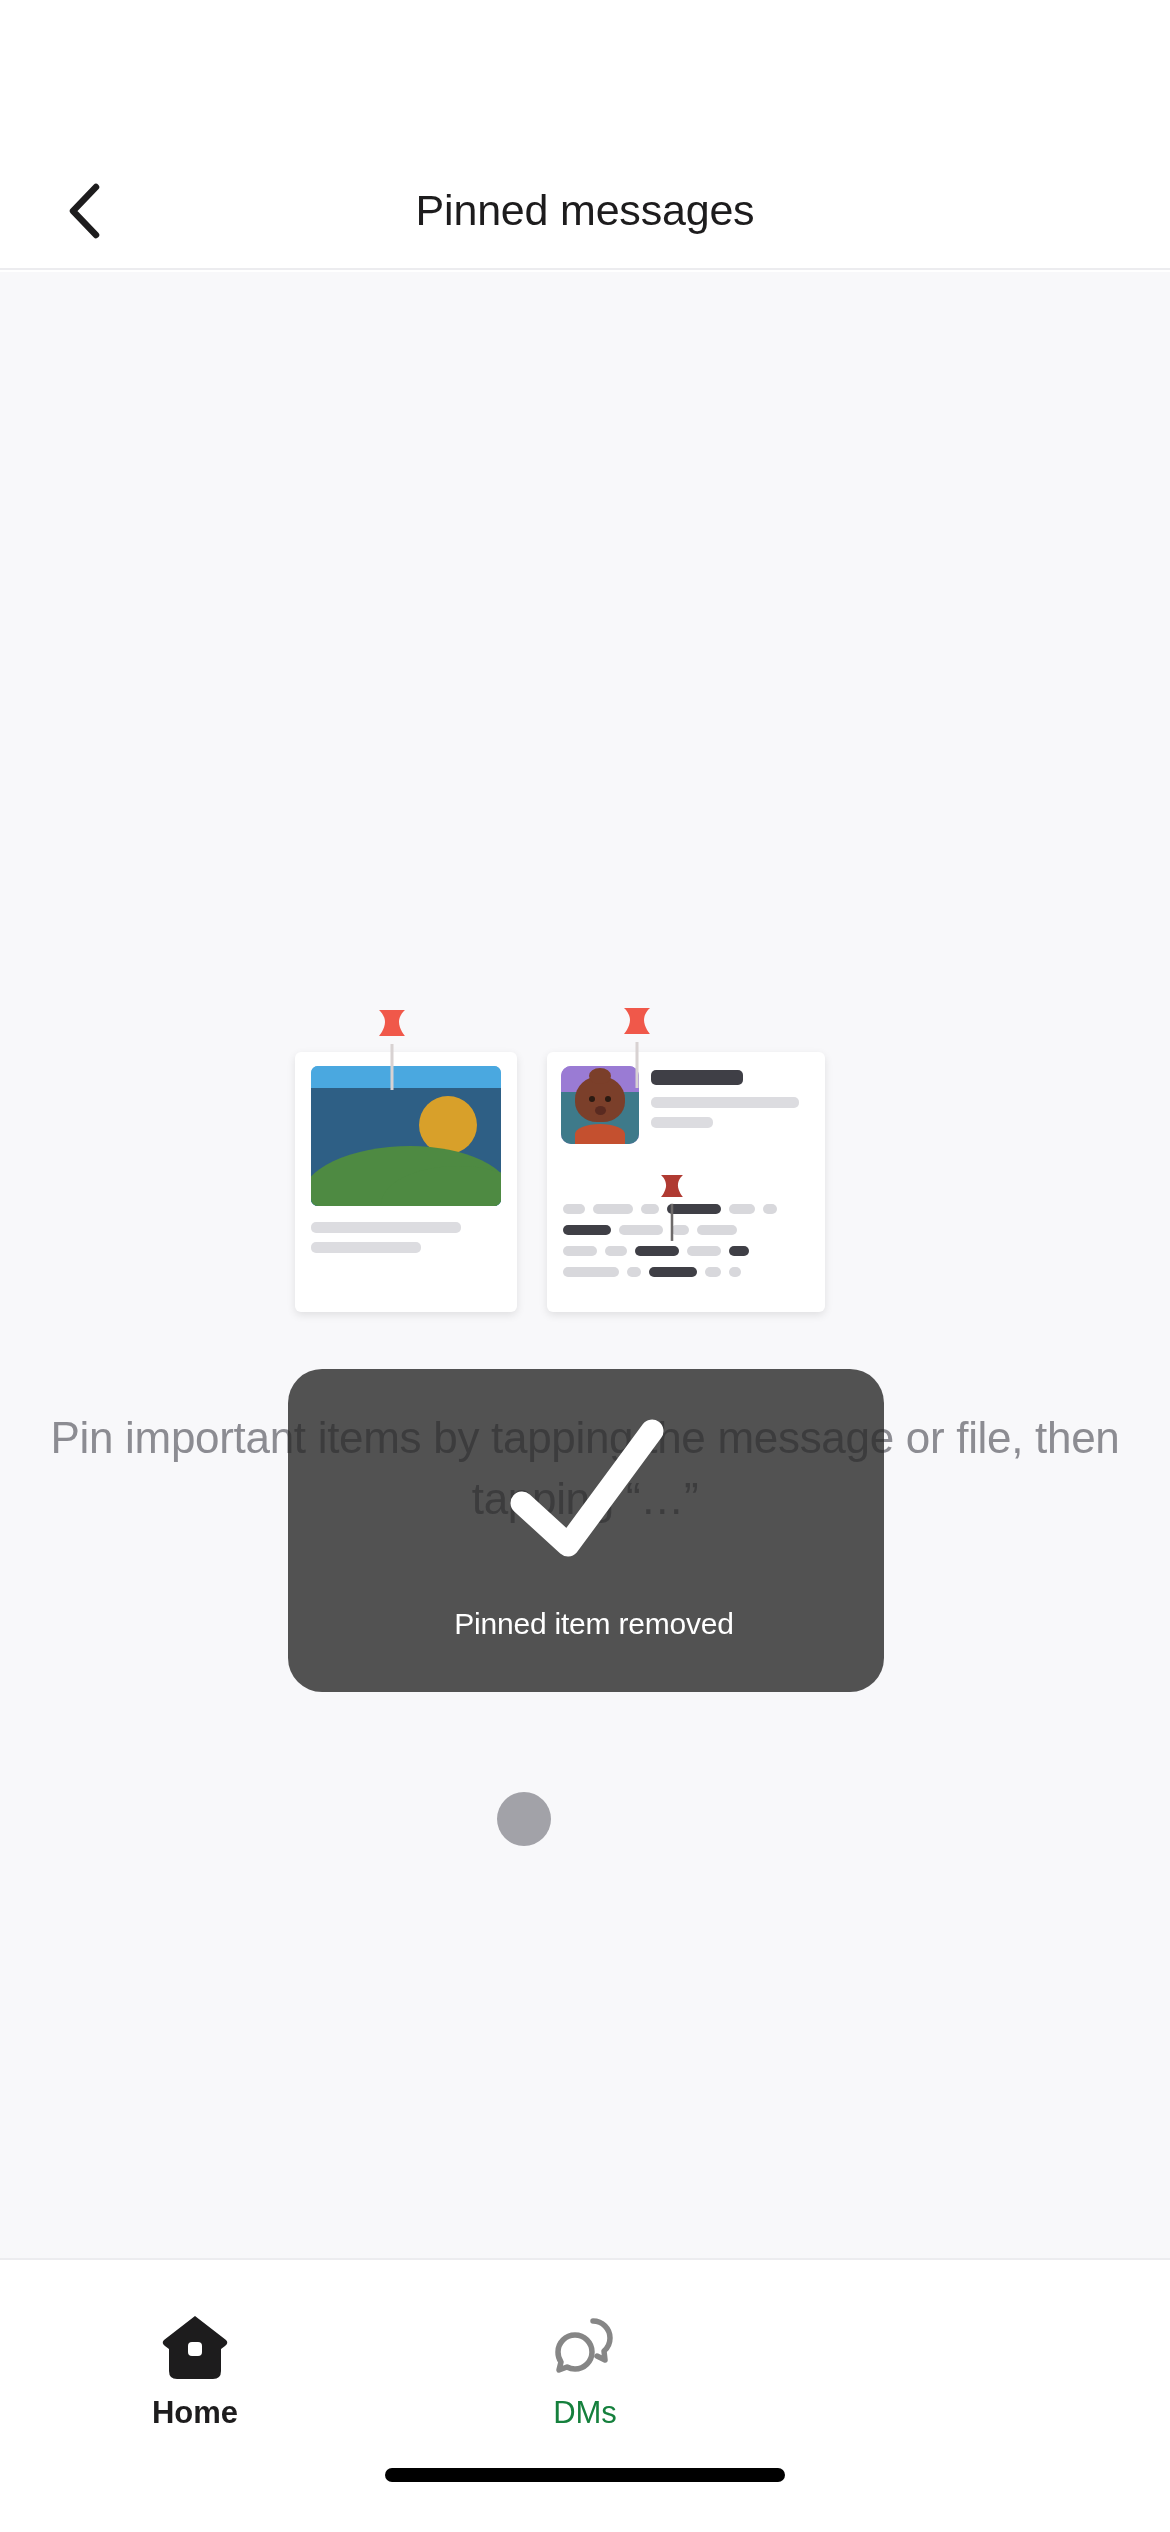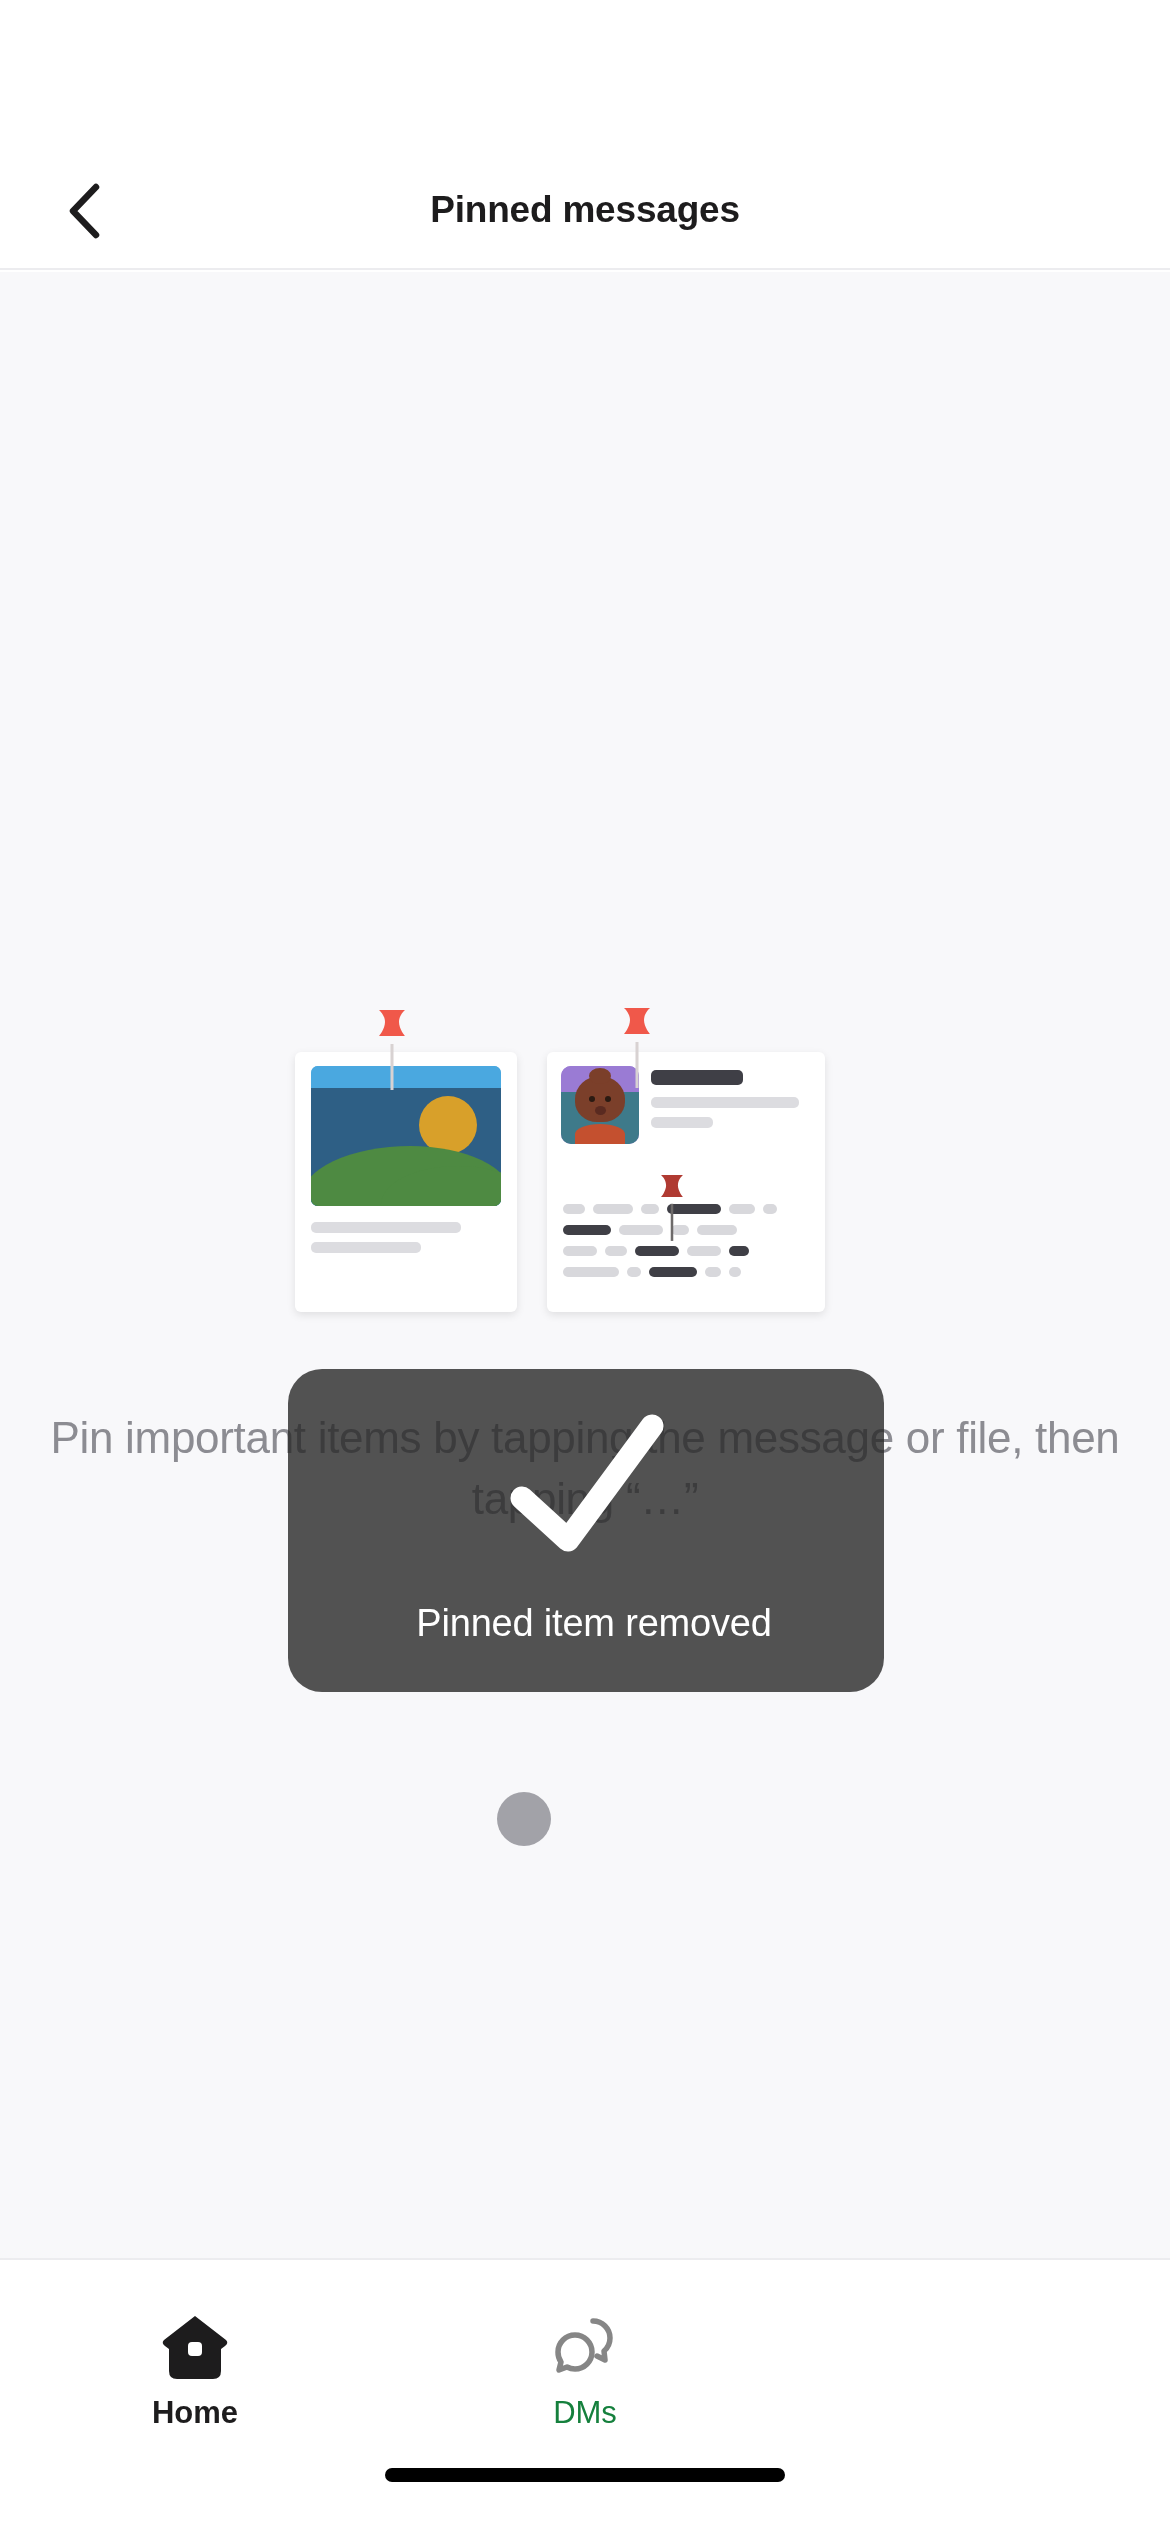--- a/index.html
+++ b/index.html
@@ -70,21 +70,21 @@
   }
   #nav-back {
     position: absolute; left: 52px; top: 28px;
     width: 66px; height: 66px;
     display: flex; align-items: center; justify-content: center;
   }
   #nav-title {
     position: absolute; left: 0; top: 0;
     width: 1170px; height: 120px;
     display: flex; align-items: center; justify-content: center;
-    font-size: 37px; font-weight: 700; color: #1d1c1d;
+    font-size: 43px; font-weight: 400; color: #1d1c1d;
     letter-spacing: -0.2px;
   }
 
   
   #content {
     position: absolute; top: 272px; left: 0;
     width: 1170px; height: 1986px;
     background: #f8f8fa;
   }
 
@@ -160,21 +160,21 @@
     left: 288px; top: 1097px;
     width: 596px; height: 323px;
     background: rgba(40,40,40,0.80);
     border-radius: 34px;
     z-index: 20;
     display: flex; flex-direction: column;
     align-items: center; justify-content: center;
   }
   #toast-check { margin-top: -10px; margin-bottom: 6px; }
   #toast-label {
-    font-size: 38px; color: #ffffff; font-weight: 400;
+    font-size: 30px; color: #ffffff; font-weight: 400;
     letter-spacing: -0.2px; margin-top: 36px; margin-left: 16px;
   }
 
   
   #empty-text {
     position: absolute;
     left: 0; top: 1135px;
     width: 1170px;
     text-align: center;
     font-size: 44px; line-height: 61px;

